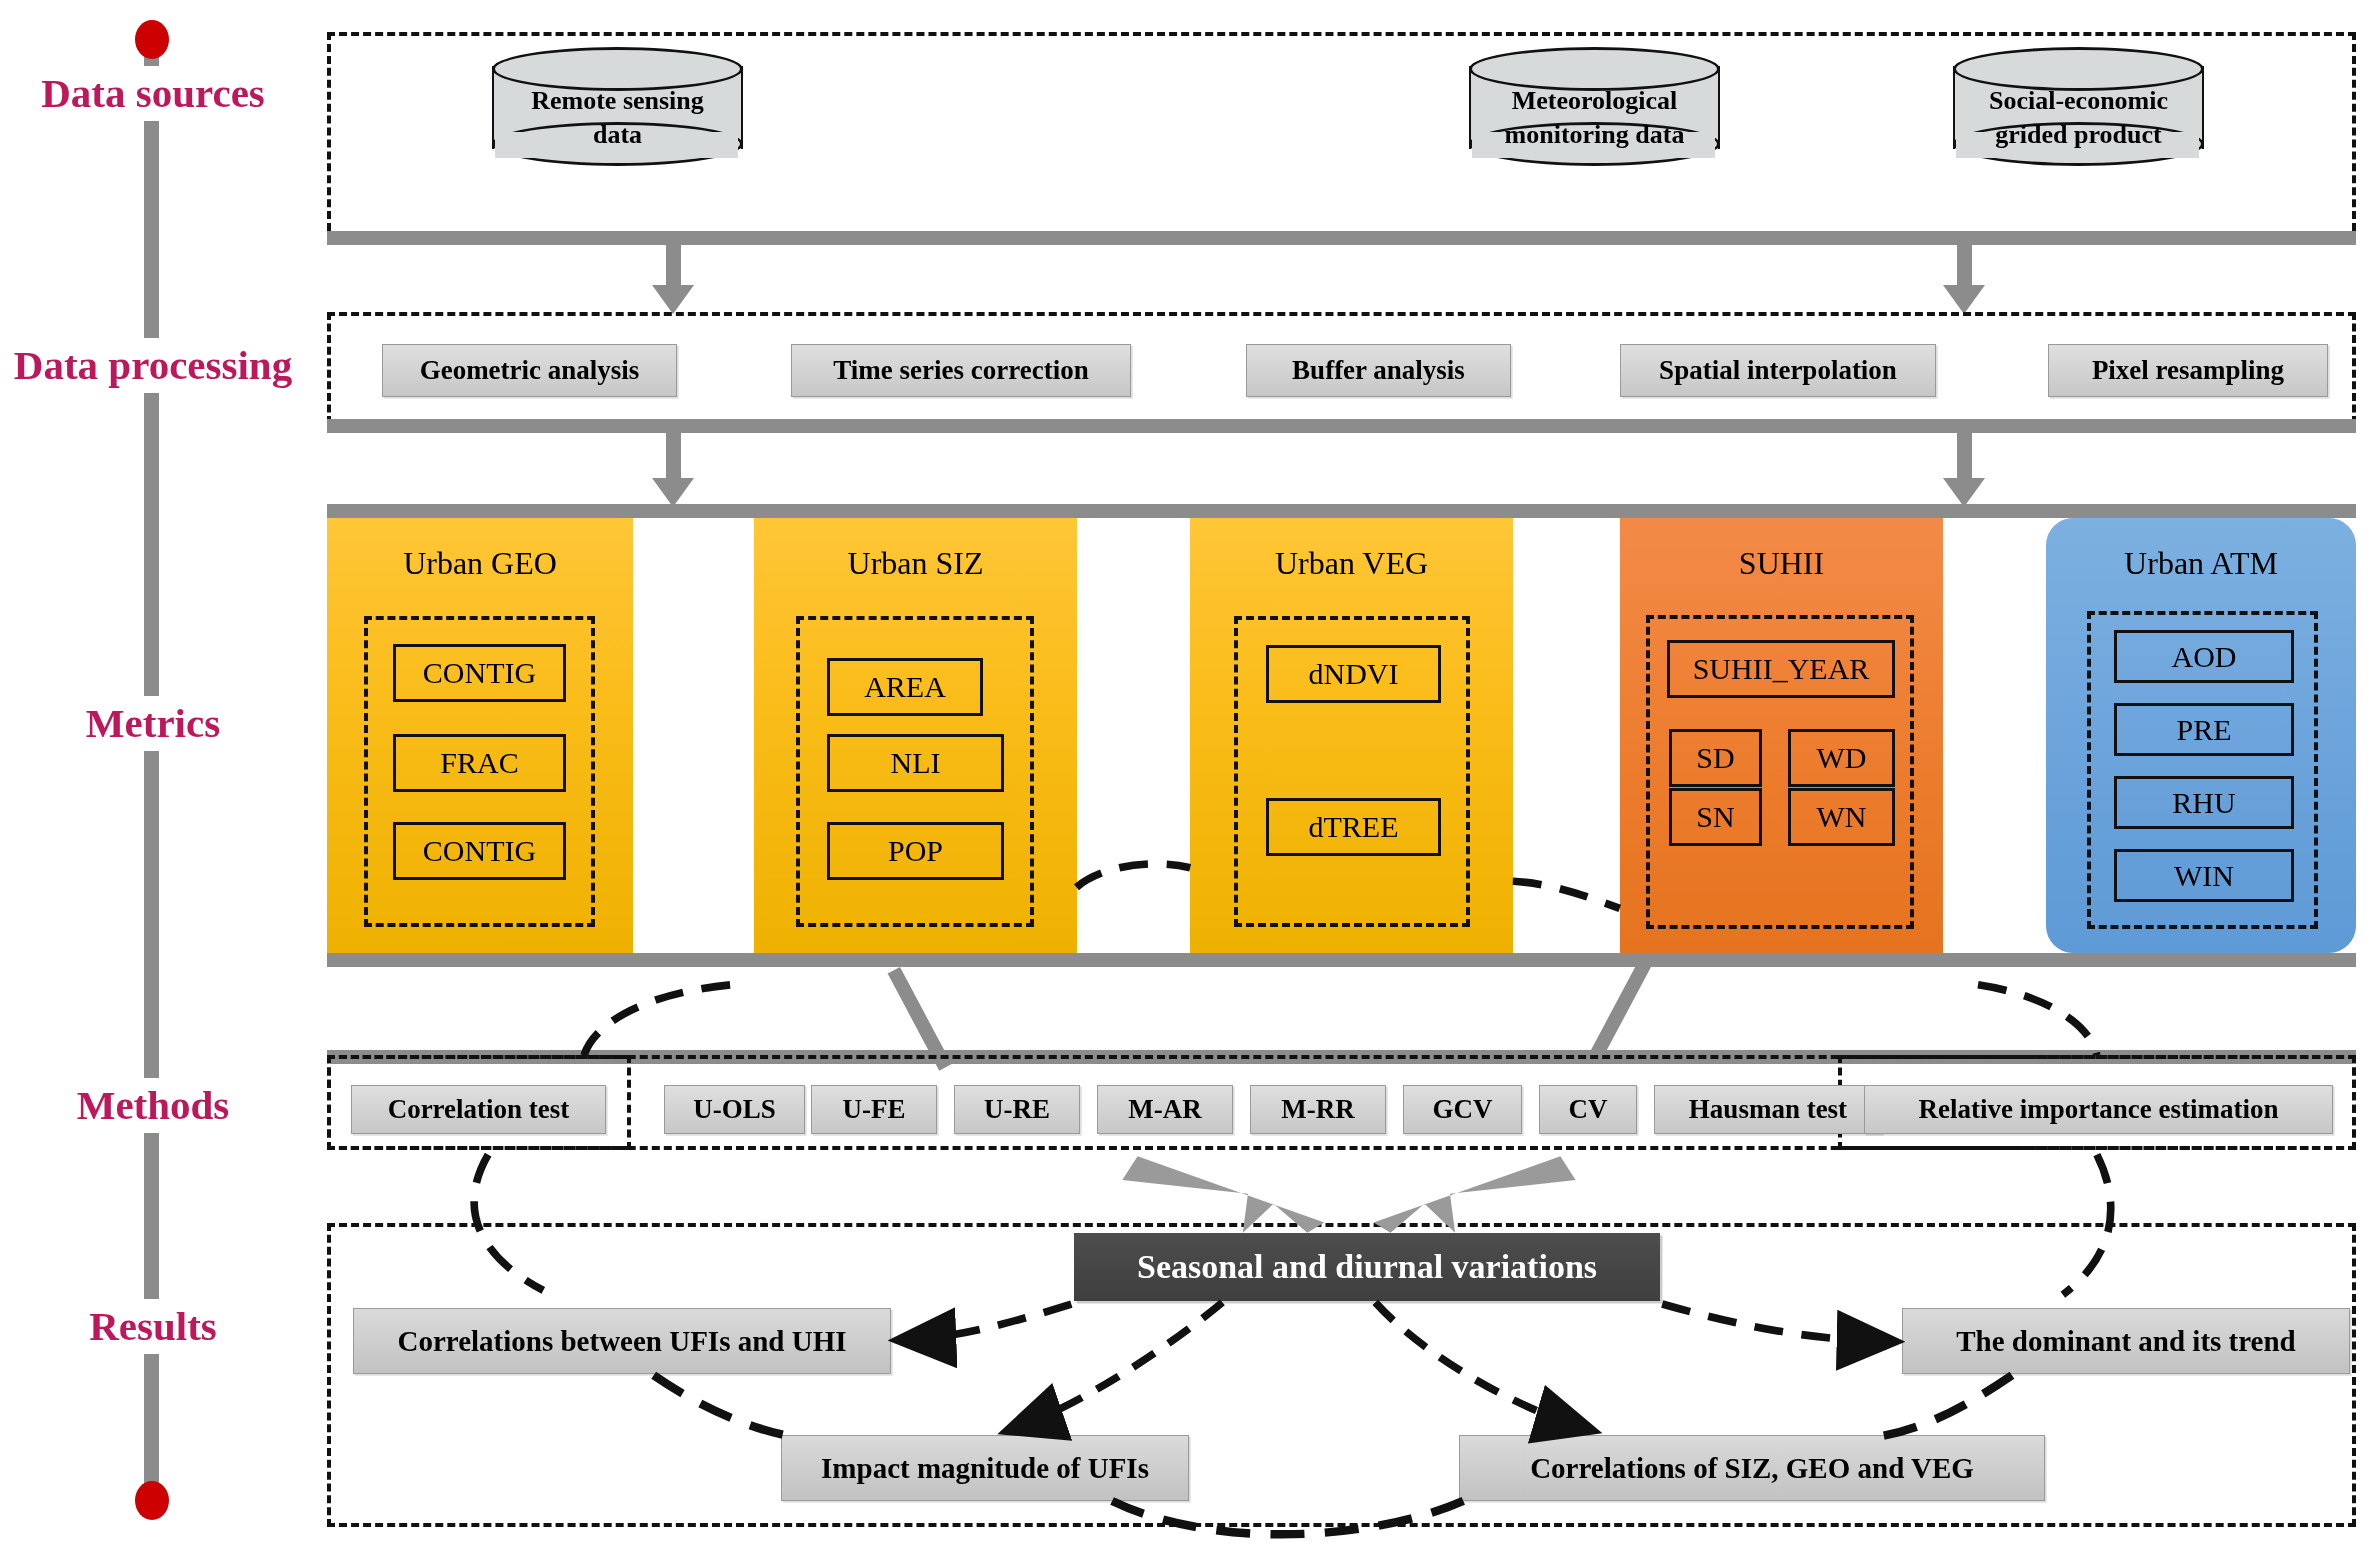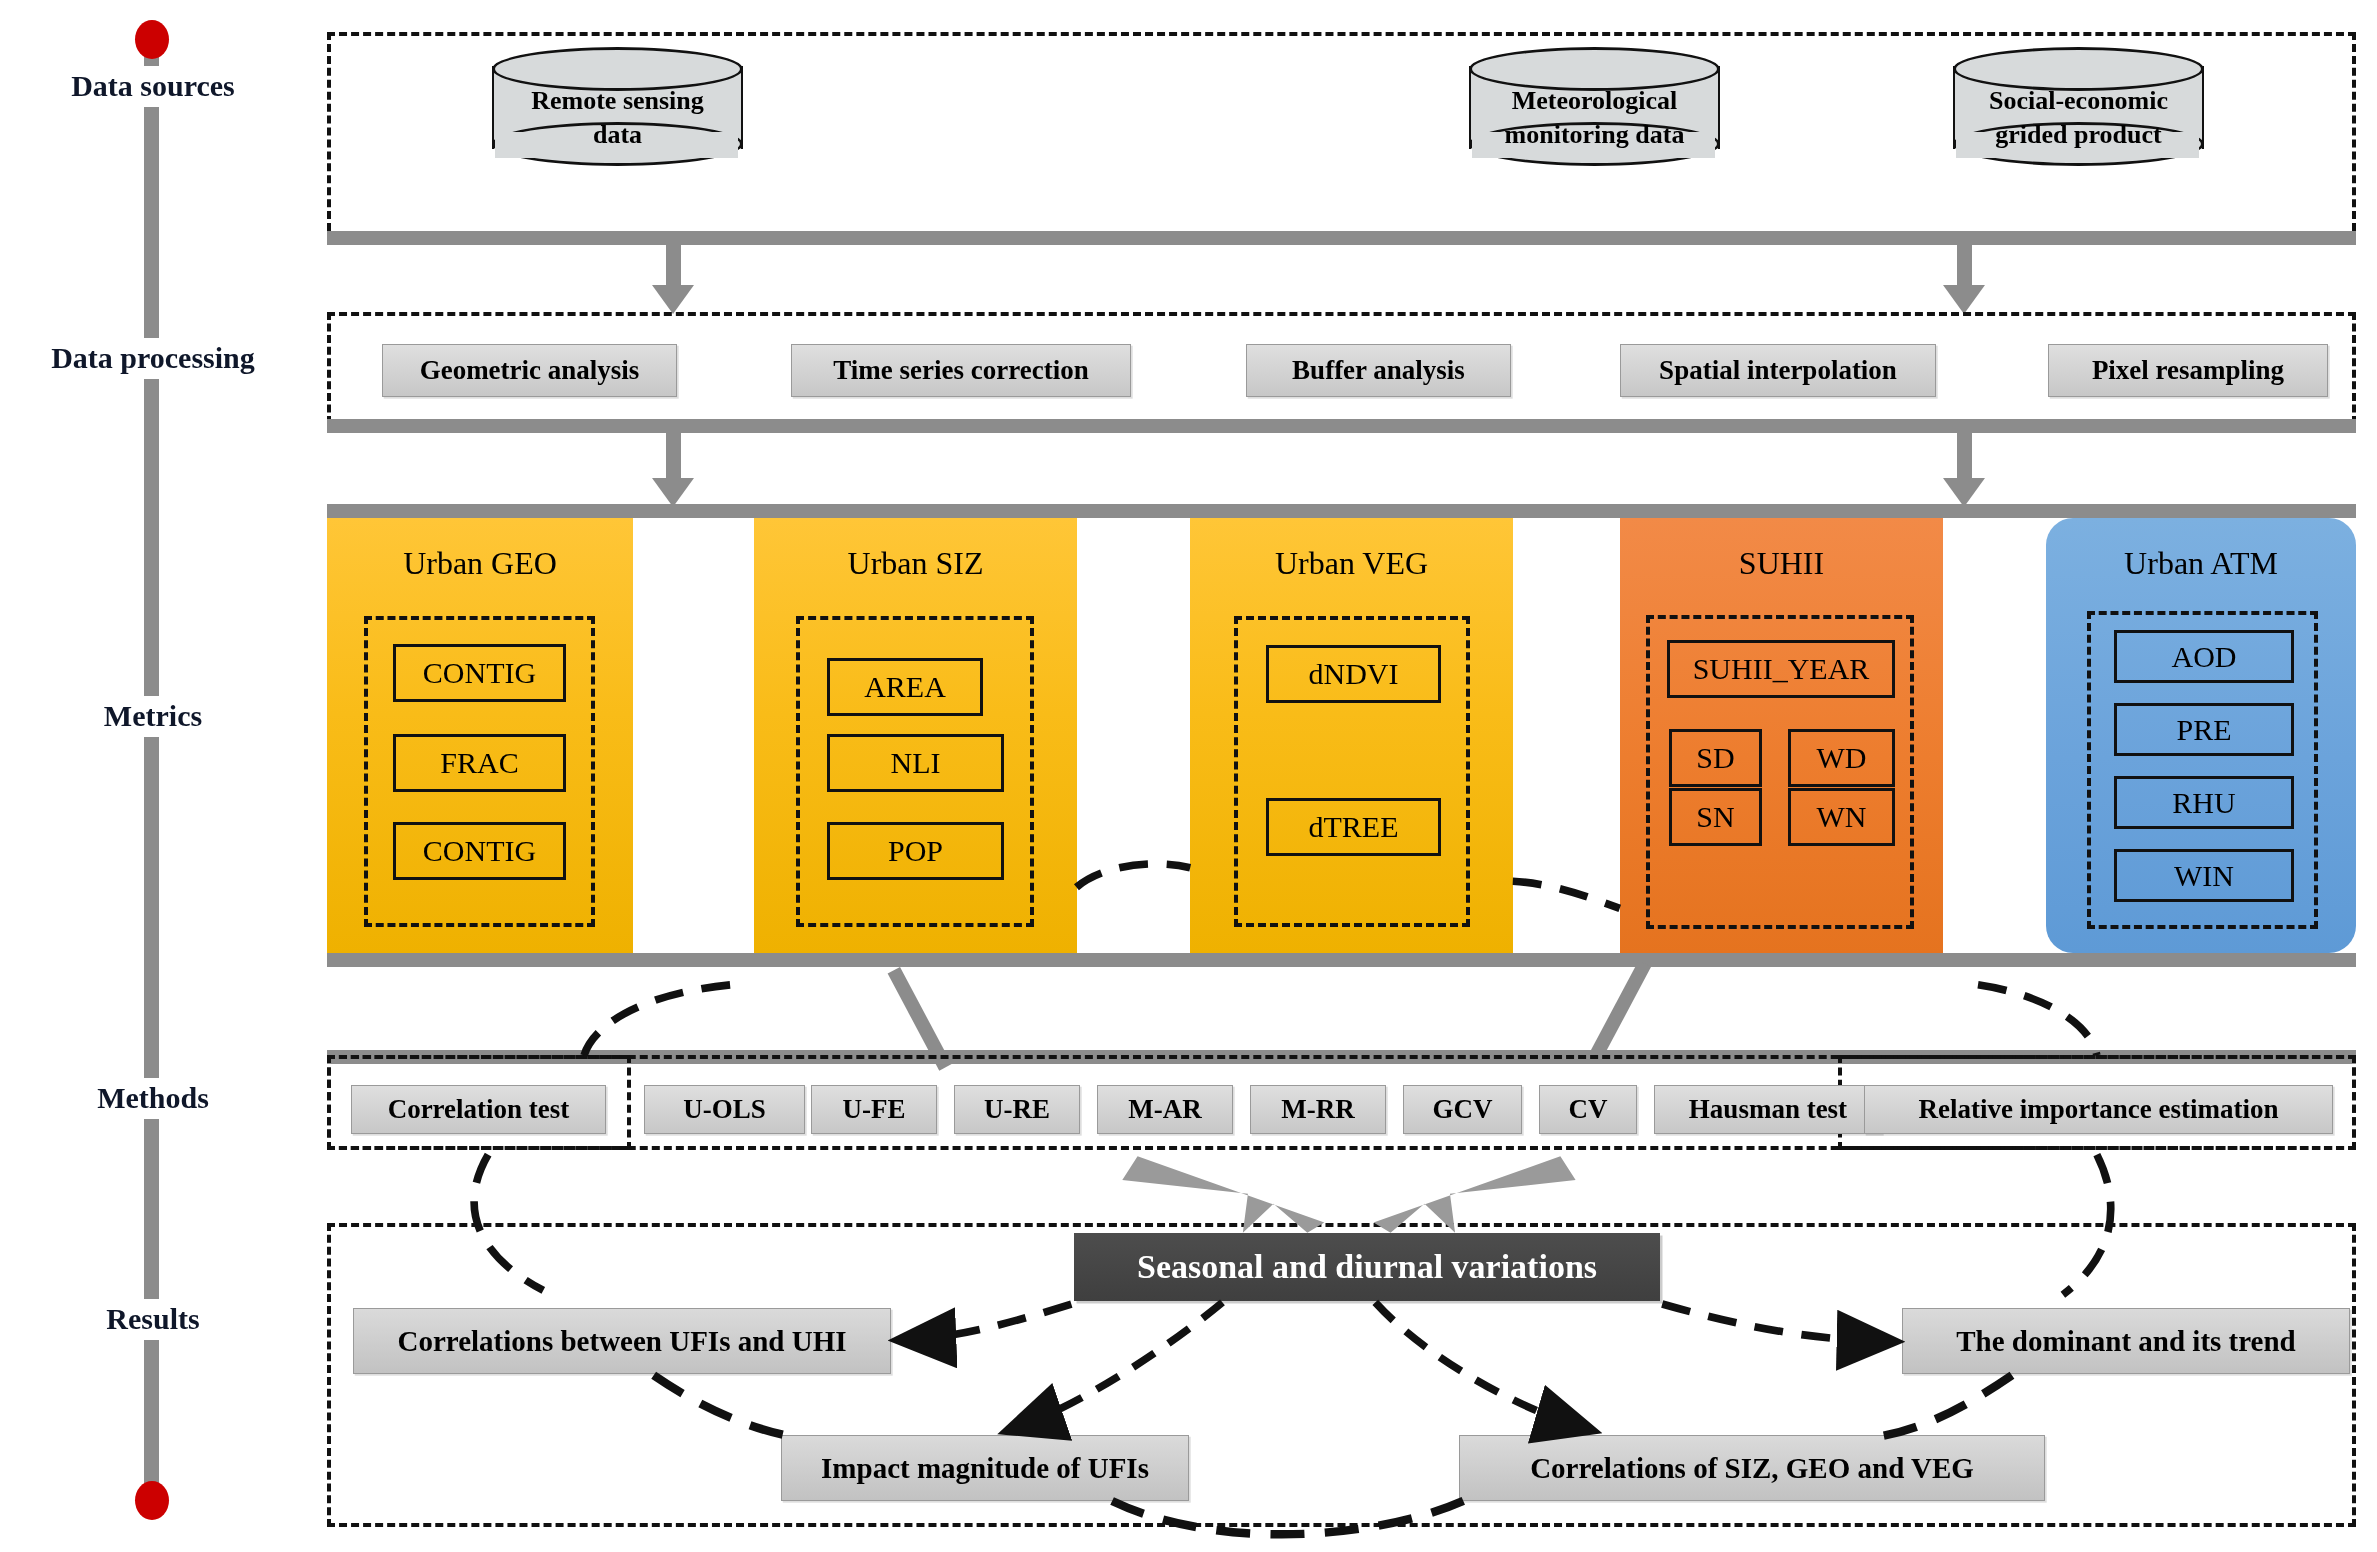--- a/index.html
+++ b/index.html
@@ -8,21 +8,21 @@
        -webkit-font-smoothing:antialiased;}
 
   .stage{position:absolute;left:0;top:0;width:2377px;height:1552px;overflow:hidden;}
 
   
   .tl-line{position:absolute;left:144px;top:44px;width:15.3px;height:1460px;background:#8c8c8c;}
   .tl-dot{position:absolute;width:34px;height:39px;border-radius:50%;background:#cc0000;left:135px;}
   .tl-dot.top{top:20.4px;}
   .tl-dot.bot{top:1481px;}
   .stage-label{position:absolute;left:0;width:306px;text-align:center;
-      font-weight:bold;font-size:30px;color:#0f172a;background:#fff;z-index:6;padding:3.4px 0;}
+      font-weight:bold;font-size:41px;color:#be185d;background:#fff;z-index:6;padding:3.4px 0;}
 
   
   .frame{position:absolute;border:4.2px dashed #111;box-sizing:border-box;}
 
   
   .rail{position:absolute;background:#8c8c8c;height:14.4px;}
   .conn{position:absolute;background:#8c8c8c;transform-origin:0 0;}
 
   
   .garrow{position:absolute;}
@@ -207,21 +207,21 @@
   <div class="conn" style="left:900px;top:967px;width:110px;height:14.4px;transform:rotate(62deg);"></div>
   <div class="conn" style="left:1651px;top:967px;width:110px;height:14.4px;transform:rotate(118deg);"></div>
 
   <div class="rail" style="left:327px;top:1050px;width:2029px;"></div>
 
   <div class="frame" style="left:327px;top:1055px;width:2029px;height:95px;"></div>
   <div class="frame" style="left:327px;top:1055px;width:304px;height:95px;"></div>
   <div class="frame" style="left:1838px;top:1055px;width:518px;height:95px;"></div>
 
   <div class="chip" style="left:351px;top:1085px;width:255px;height:49px;">Correlation test</div>
-  <div class="chip" style="left:644px;top:1085px;width:161px;height:49px;">U-OLS</div>
+  <div class="chip" style="left:664px;top:1085px;width:141px;height:49px;">U-OLS</div>
   <div class="chip" style="left:811px;top:1085px;width:126px;height:49px;">U-FE</div>
   <div class="chip" style="left:954px;top:1085px;width:126px;height:49px;">U-RE</div>
   <div class="chip" style="left:1097px;top:1085px;width:136px;height:49px;">M-AR</div>
   <div class="chip" style="left:1250px;top:1085px;width:136px;height:49px;">M-RR</div>
   <div class="chip" style="left:1403px;top:1085px;width:119px;height:49px;">GCV</div>
   <div class="chip" style="left:1539px;top:1085px;width:98px;height:49px;">CV</div>
   <div class="chip" style="left:1654px;top:1085px;width:228px;height:49px;">Hausman test</div>
   <div class="chip" style="left:1864px;top:1085px;width:469px;height:49px;">Relative importance estimation</div>
 
   <div class="frame" style="left:327px;top:1223px;width:2029px;height:304px;"></div>

